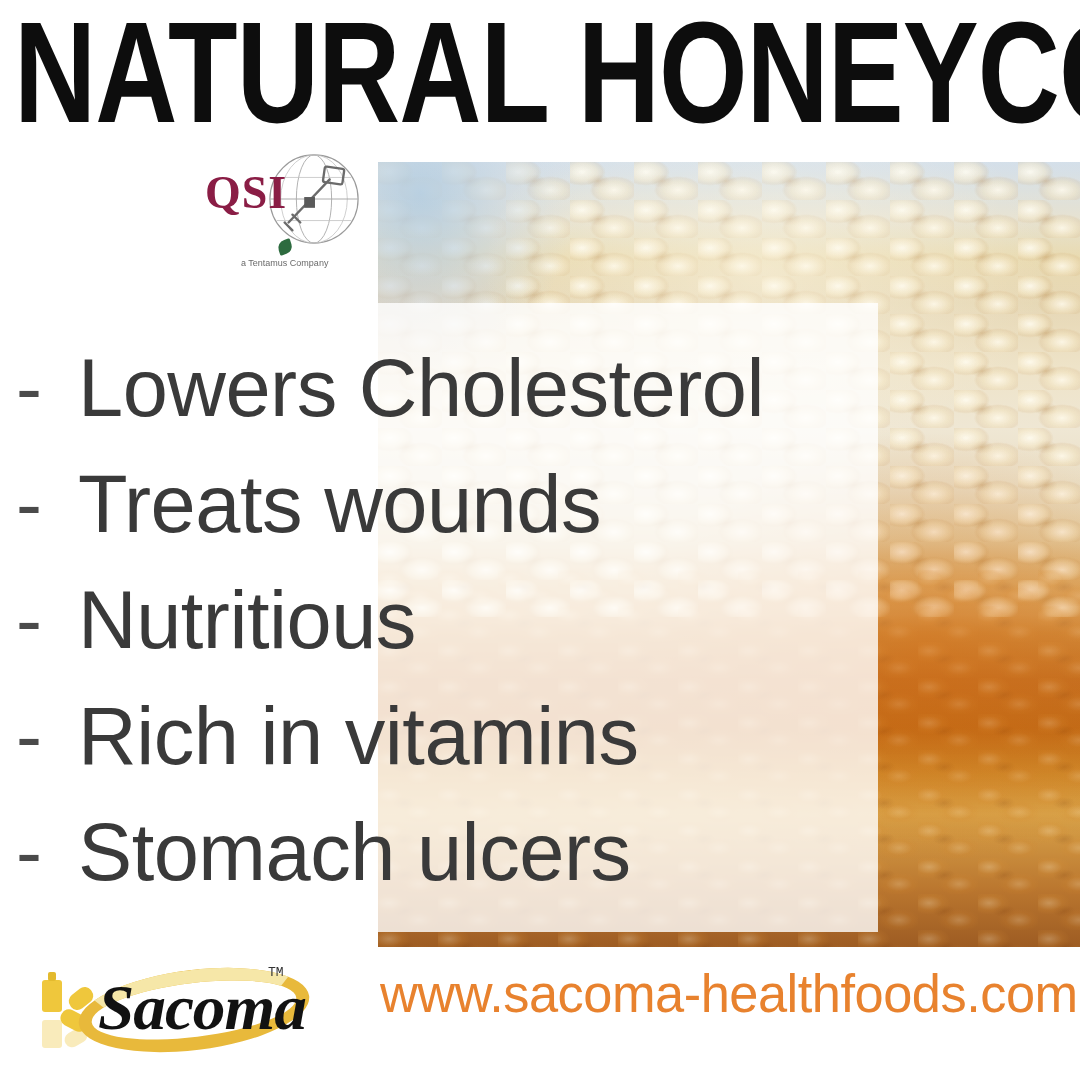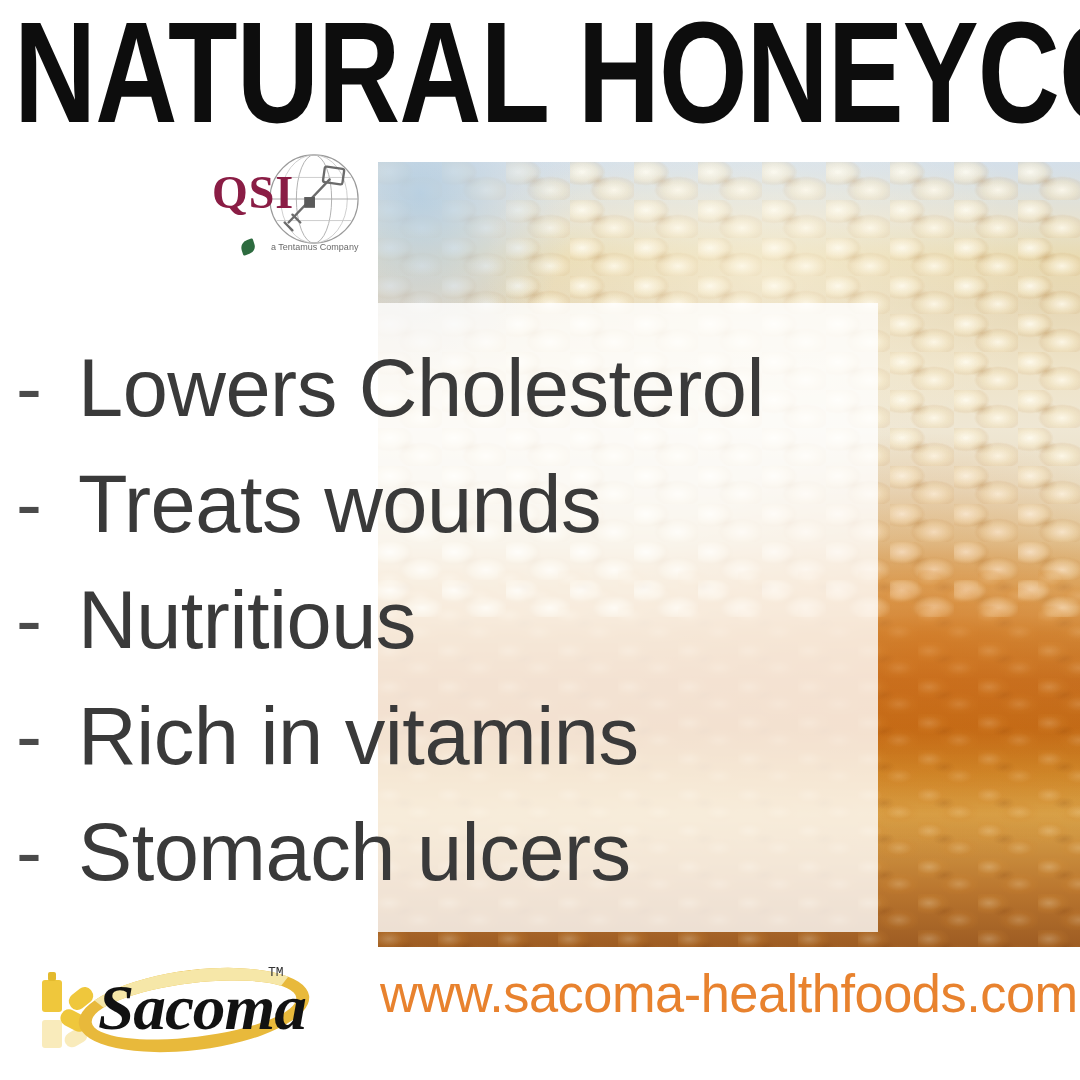--- a/index.html
+++ b/index.html
@@ -168,28 +168,28 @@
   }
   #qsi-letters {
     position:absolute;
     left:0px; top:22px;
     color:#8a1d45;
     font-family:"Liberation Serif", serif;
     font-weight:bold;
     font-size:46px;
     line-height:46px;
     letter-spacing:1px;
-    margin-left:7px;
   }
   #qsi-tentamus {
     position:absolute;
     left:36px; top:92px;
     display:flex;
     align-items:center;
-    gap:16px;
+    gap:4px;
+    flex-direction:column;
   }
   #qsi-leaf {
     width:14px; height:14px;
     background:#2d6b3f;
     border-radius:60% 10% 55% 10%;
     transform:rotate(-18deg);
     flex:0 0 auto;
   }
   #qsi-tentamus-text {
     color:#6a6a6a;

